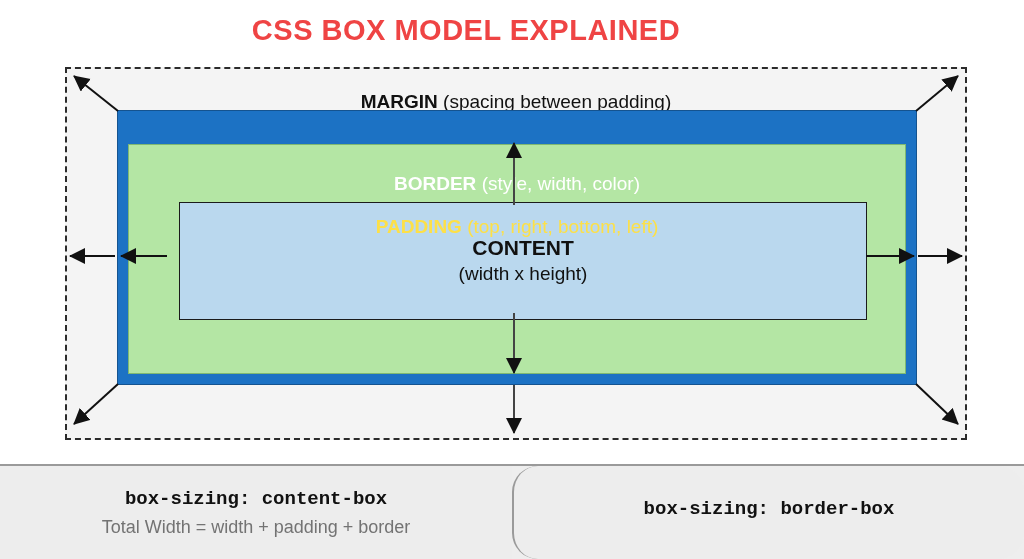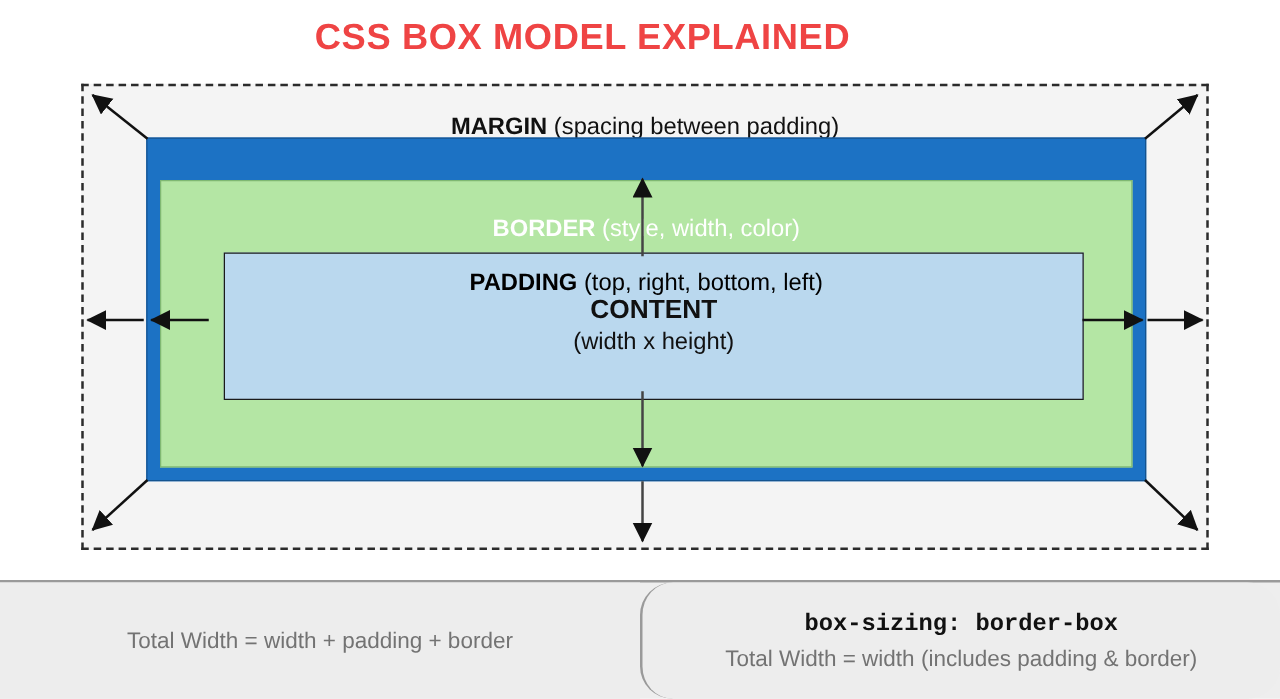--- a/index.html
+++ b/index.html
@@ -97,21 +97,21 @@
     width: 100%;
     text-align: center;
     font-size: 19px;
     white-space: nowrap;
     pointer-events: none;
   }
   .label b { font-weight: bold; }
 
   .label-margin  { top: 22px;  color: #111111; }
   .label-border  { top: 62px;  color: #ffffff; }
-  .label-padding { top: 105px; color: #000000; }
+  .label-padding { top: 105px; color: #fde047; }
 
   .content-title {
     font-size: 21px;
     font-weight: bold;
     color: #111111;
     line-height: 1.15;
   }
   .content-sub {
     font-size: 19px;
     color: #111111;
@@ -238,19 +238,19 @@
     <g stroke="#444444" stroke-width="2" fill="none" marker-end="url(#ah)">
       <line x1="514" y1="258" x2="514" y2="318"></line>
       <line x1="514" y1="330" x2="514" y2="378"></line>
     </g>
   </svg>
 
 </div>
 
 <div class="panels">
   <div class="panel">
+    <div class="panel-code">box-sizing: content-box</div>
     <div class="panel-desc">Total Width = width + padding + border</div>
   </div>
   <div class="panel">
     <div class="panel-code">box-sizing: border-box</div>
-    <div class="panel-desc">Total Width = width (includes padding &amp; border)</div>
   </div>
 </div>
 
 </body></html>

